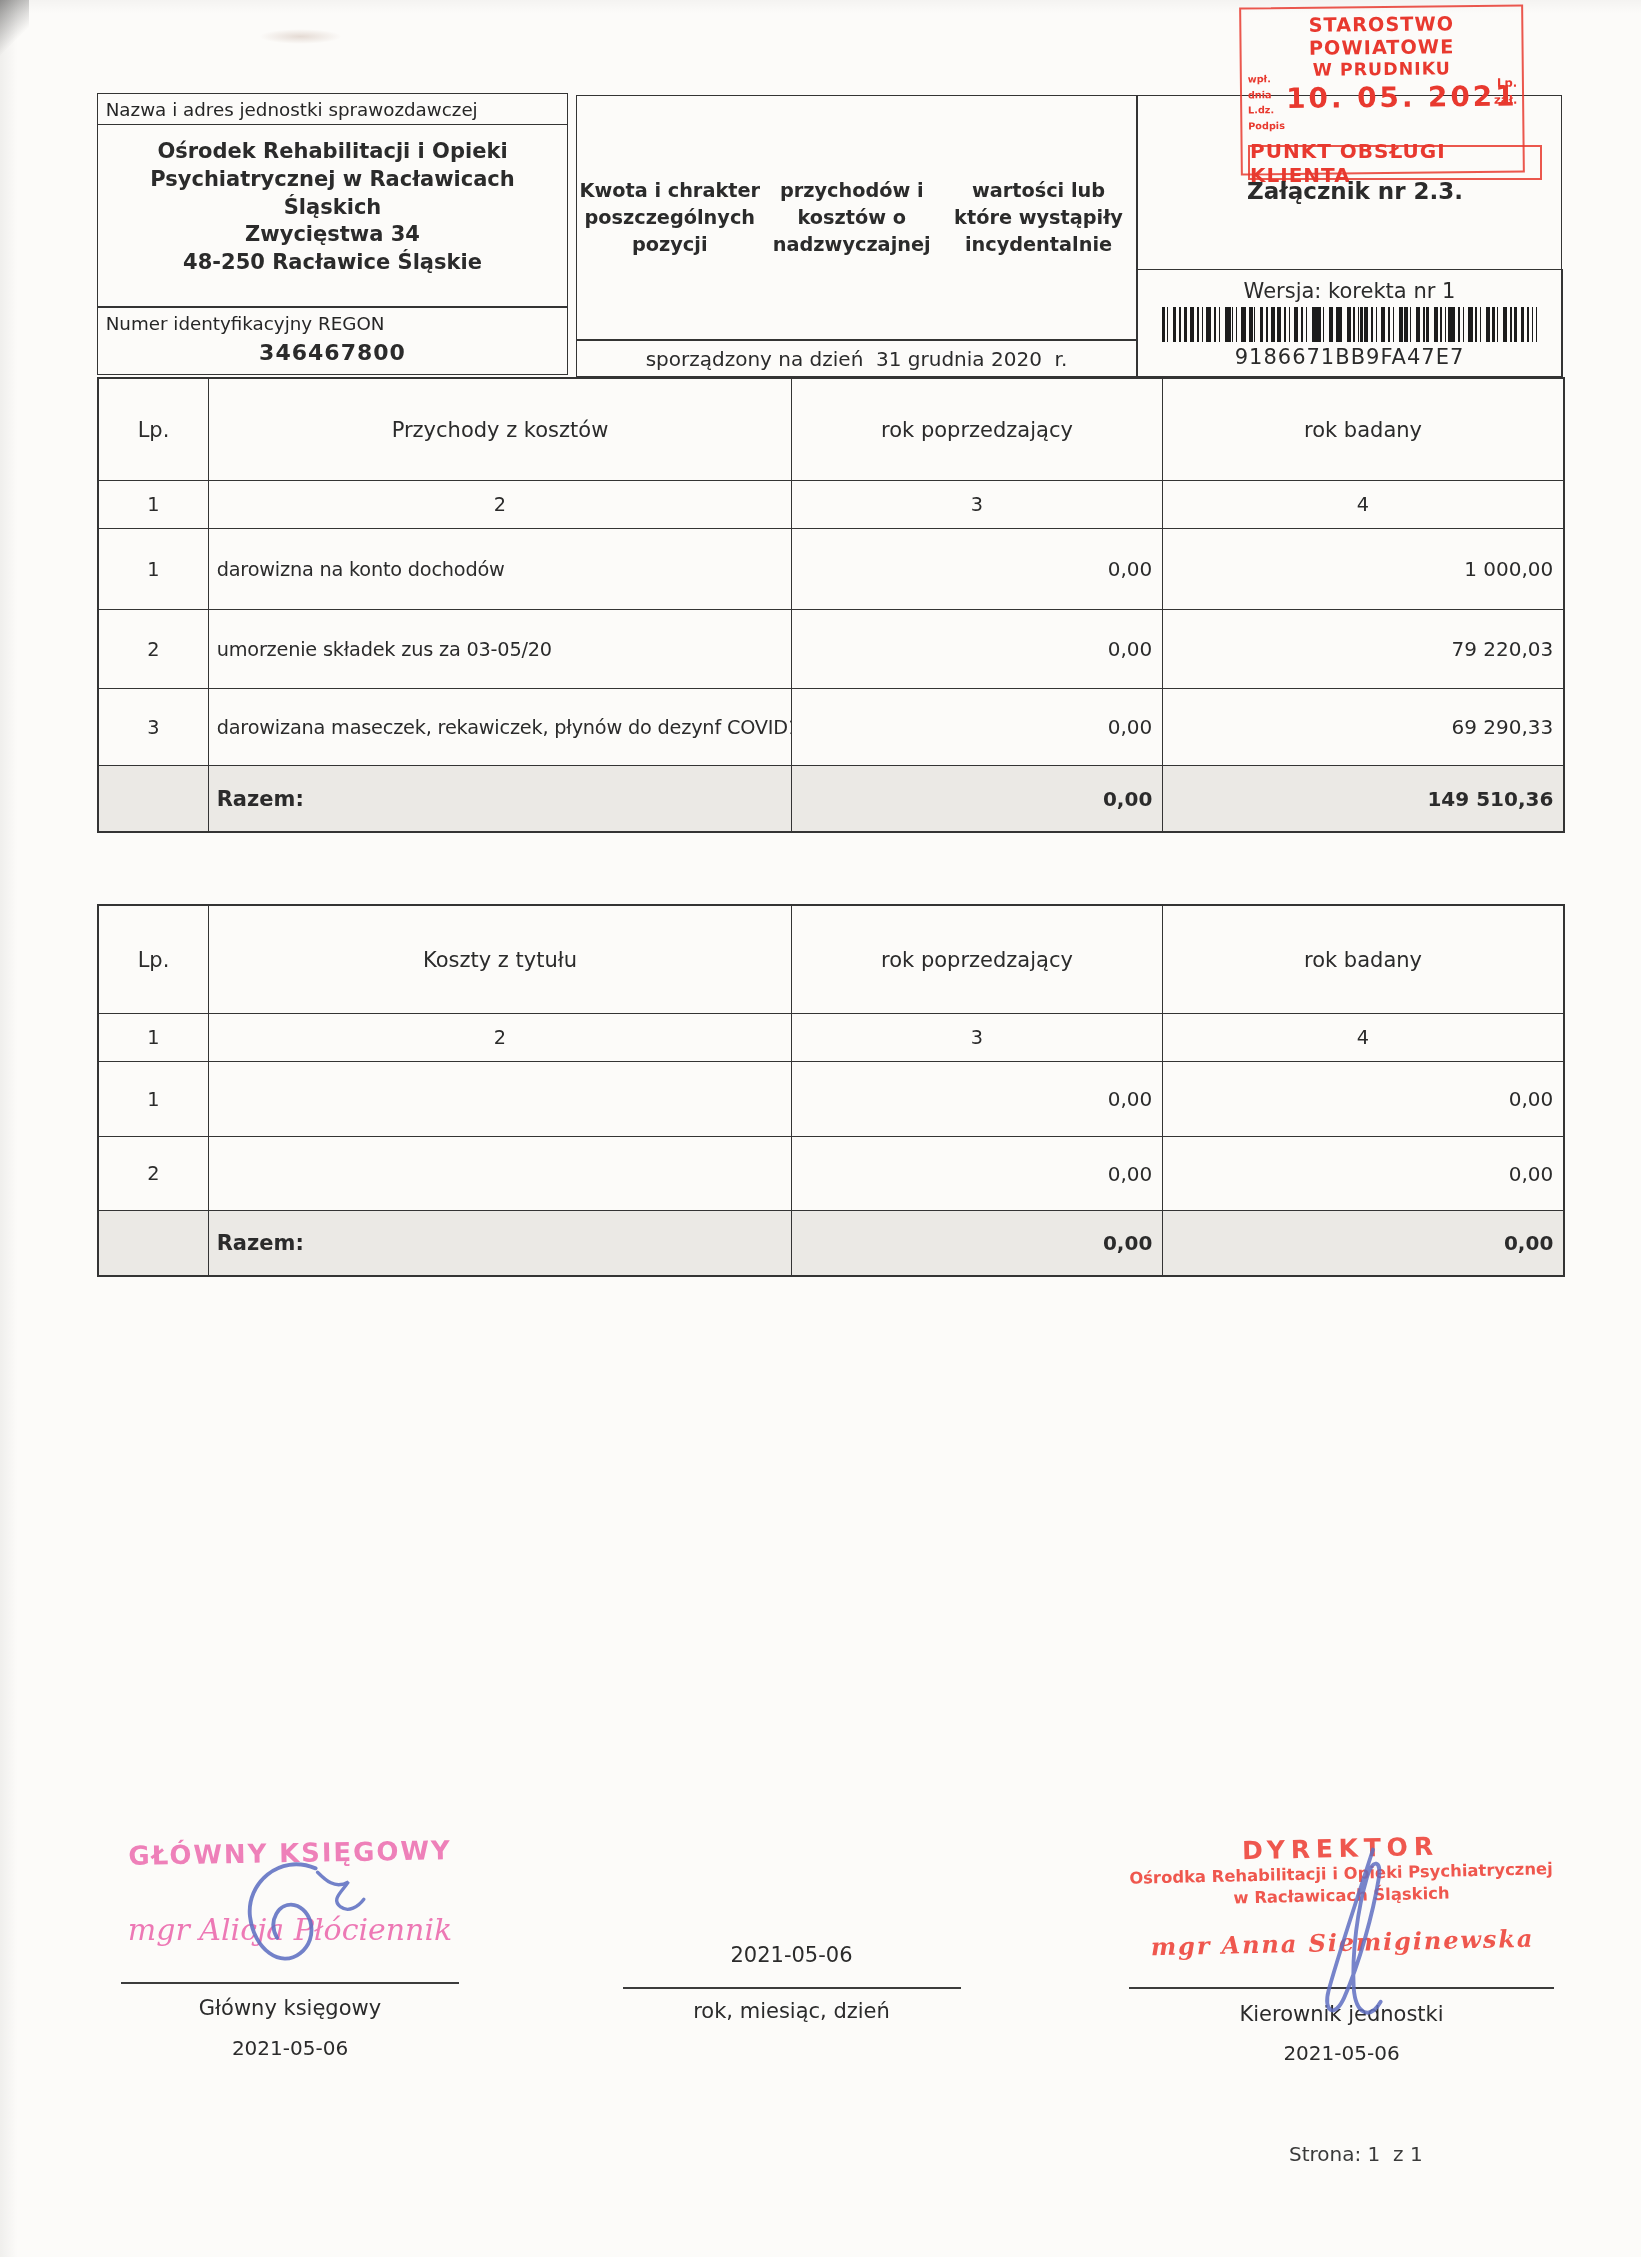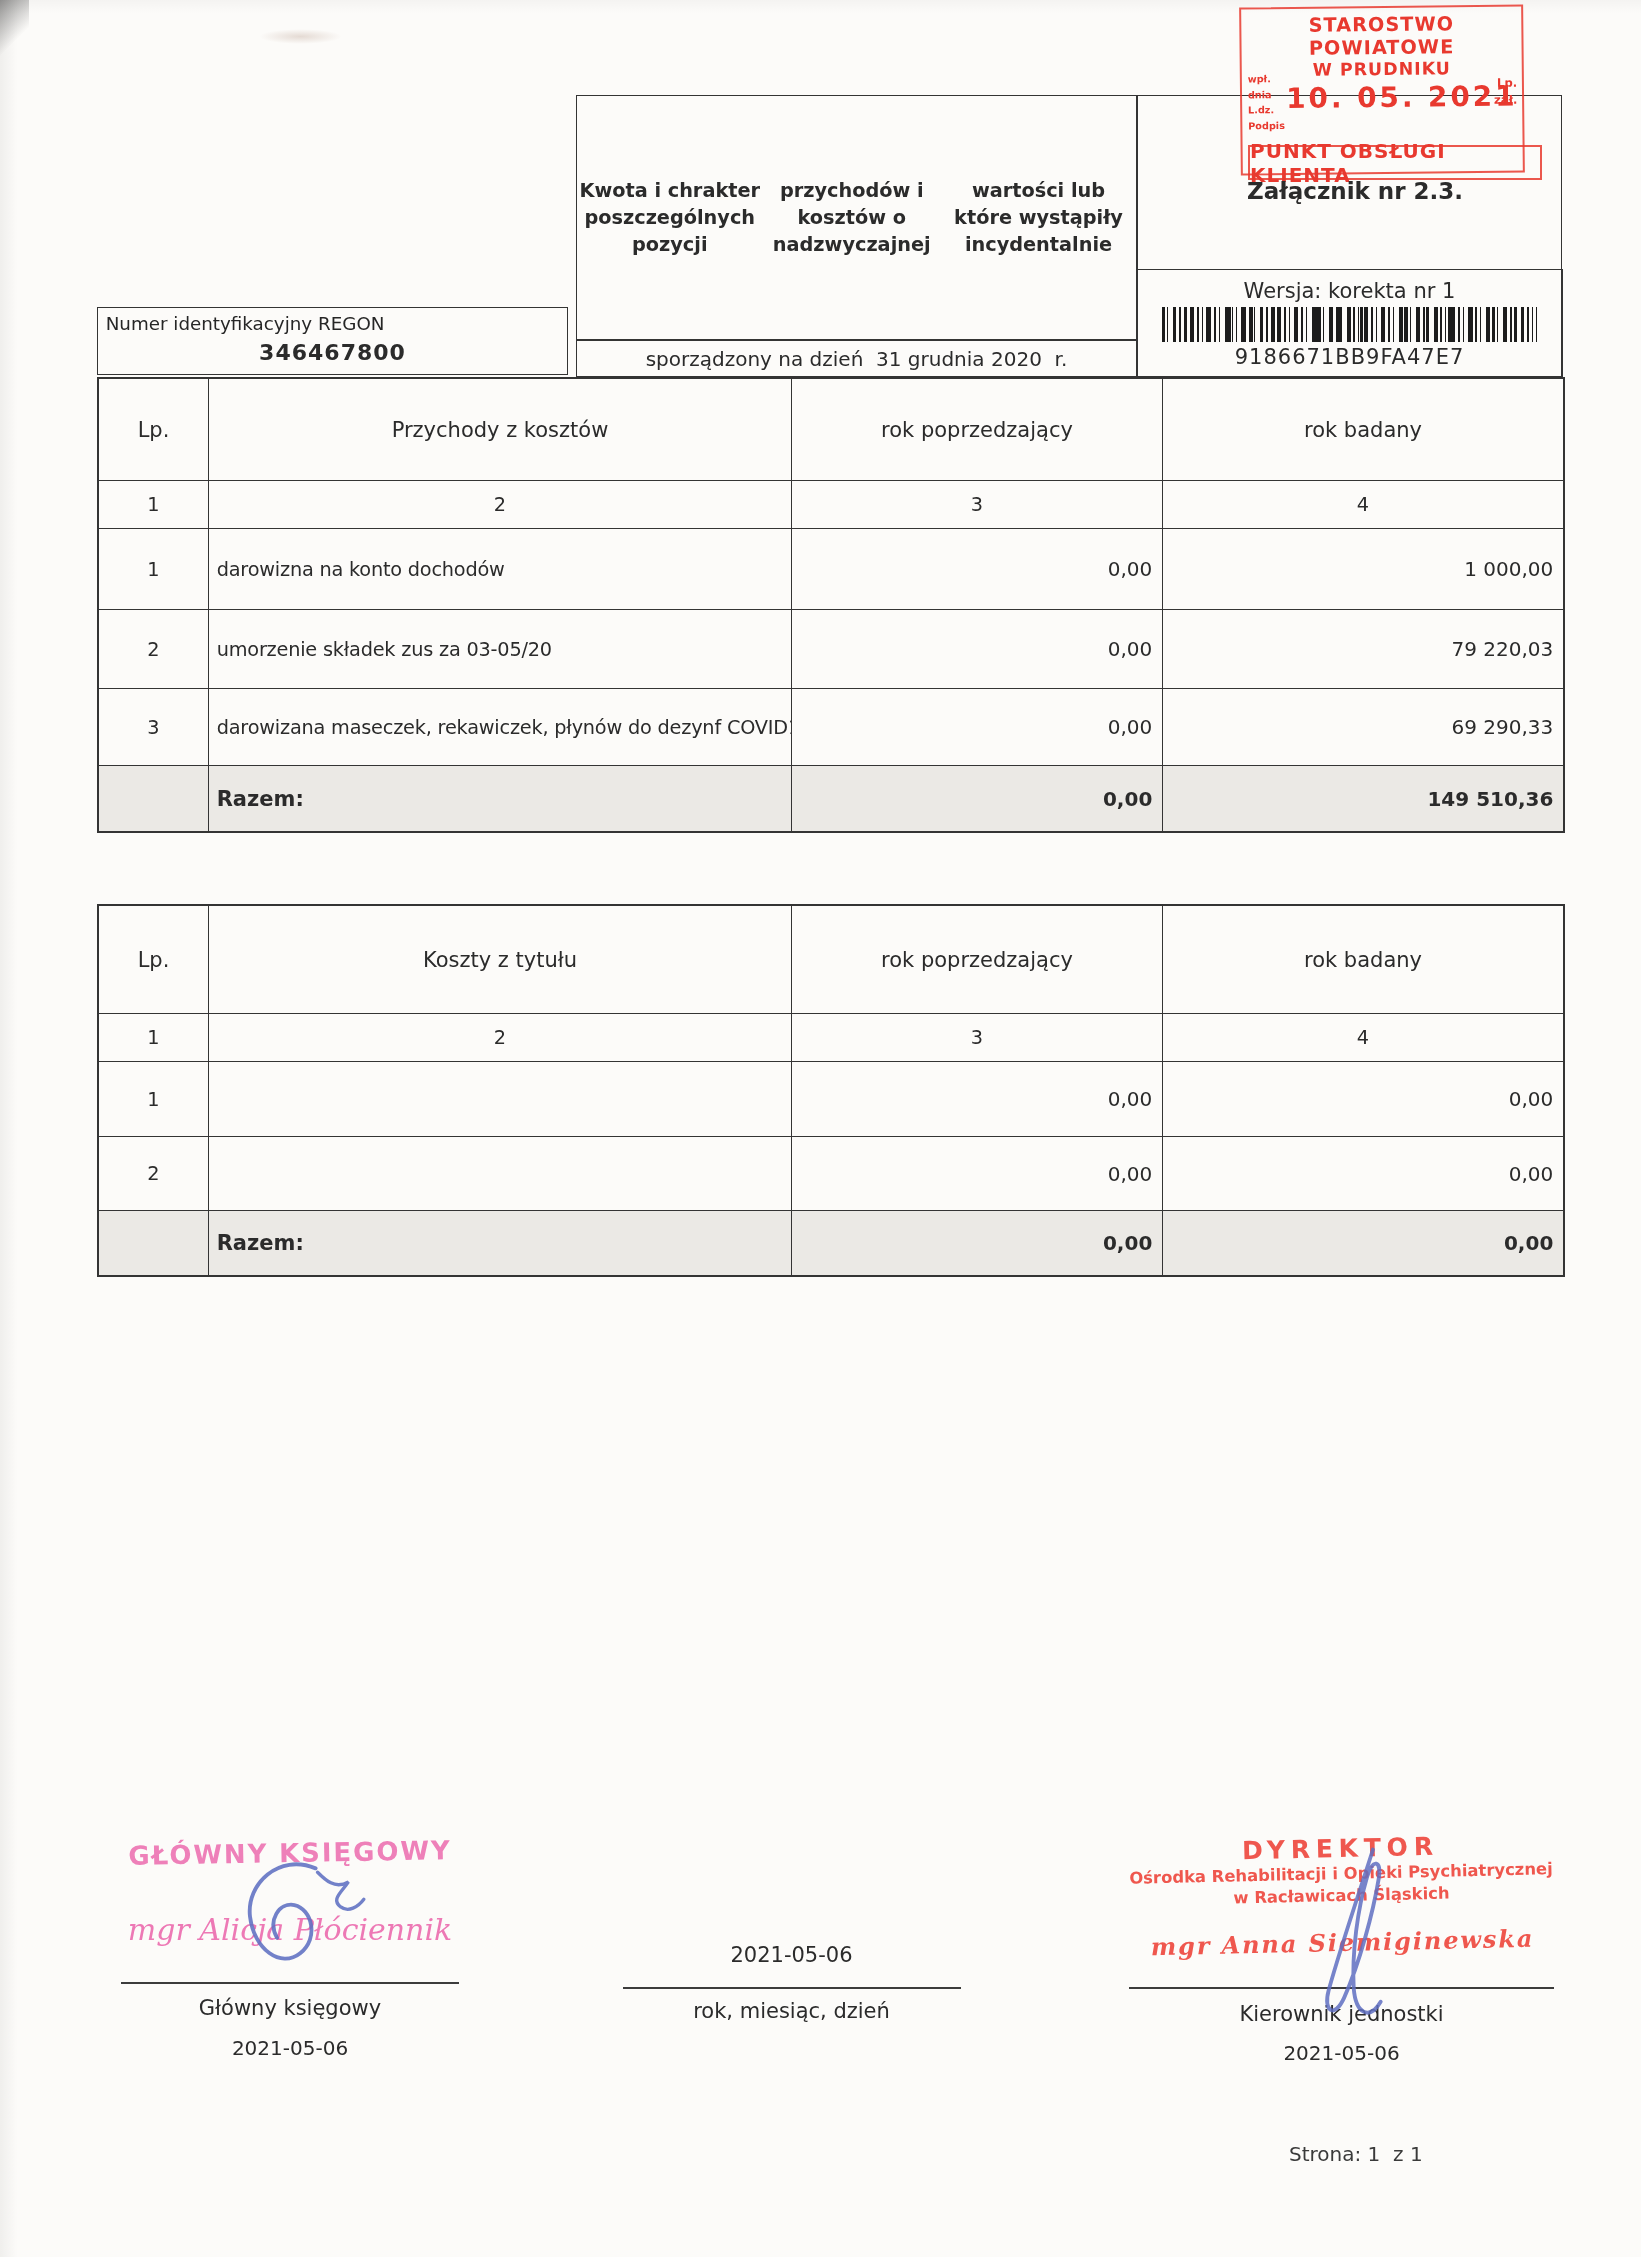--- a/index.html
+++ b/index.html
@@ -125,20 +125,30 @@
     <div class="st-date">10. 05. 2021</div>
     <div class="st-right">
       <div>Lp.</div>
       <div>zał.</div>
     </div>
   </div>
   <div class="stamp-bottom">PUNKT OBSŁUGI KLIENTA</div>
 
   <div class="attachment">Załącznik nr 2.3.</div>
 
+  <div class="box unit-box">
+    <div class="box-label unit-label-strip">Nazwa i adres jednostki sprawozdawczej</div>
+    <div class="unit-name">
+      <div>Ośrodek Rehabilitacji i Opieki</div>
+      <div>Psychiatrycznej w Racławicach</div>
+      <div>Śląskich</div>
+      <div>Zwycięstwa 34</div>
+      <div>48-250 Racławice Śląskie</div>
+    </div>
+  </div>
 
   <div class="box title-box">
     <div class="title-line">Kwota i chrakter poszczególnych pozycji</div>
     <div class="title-line">przychodów i kosztów o nadzwyczajnej</div>
     <div class="title-line">wartości lub które wystąpiły incydentalnie</div>
   </div>
 
   <div class="box regon-box">
     <div class="box-label">Numer identyfikacyjny REGON</div>
     <div class="regon-value">346467800</div>

